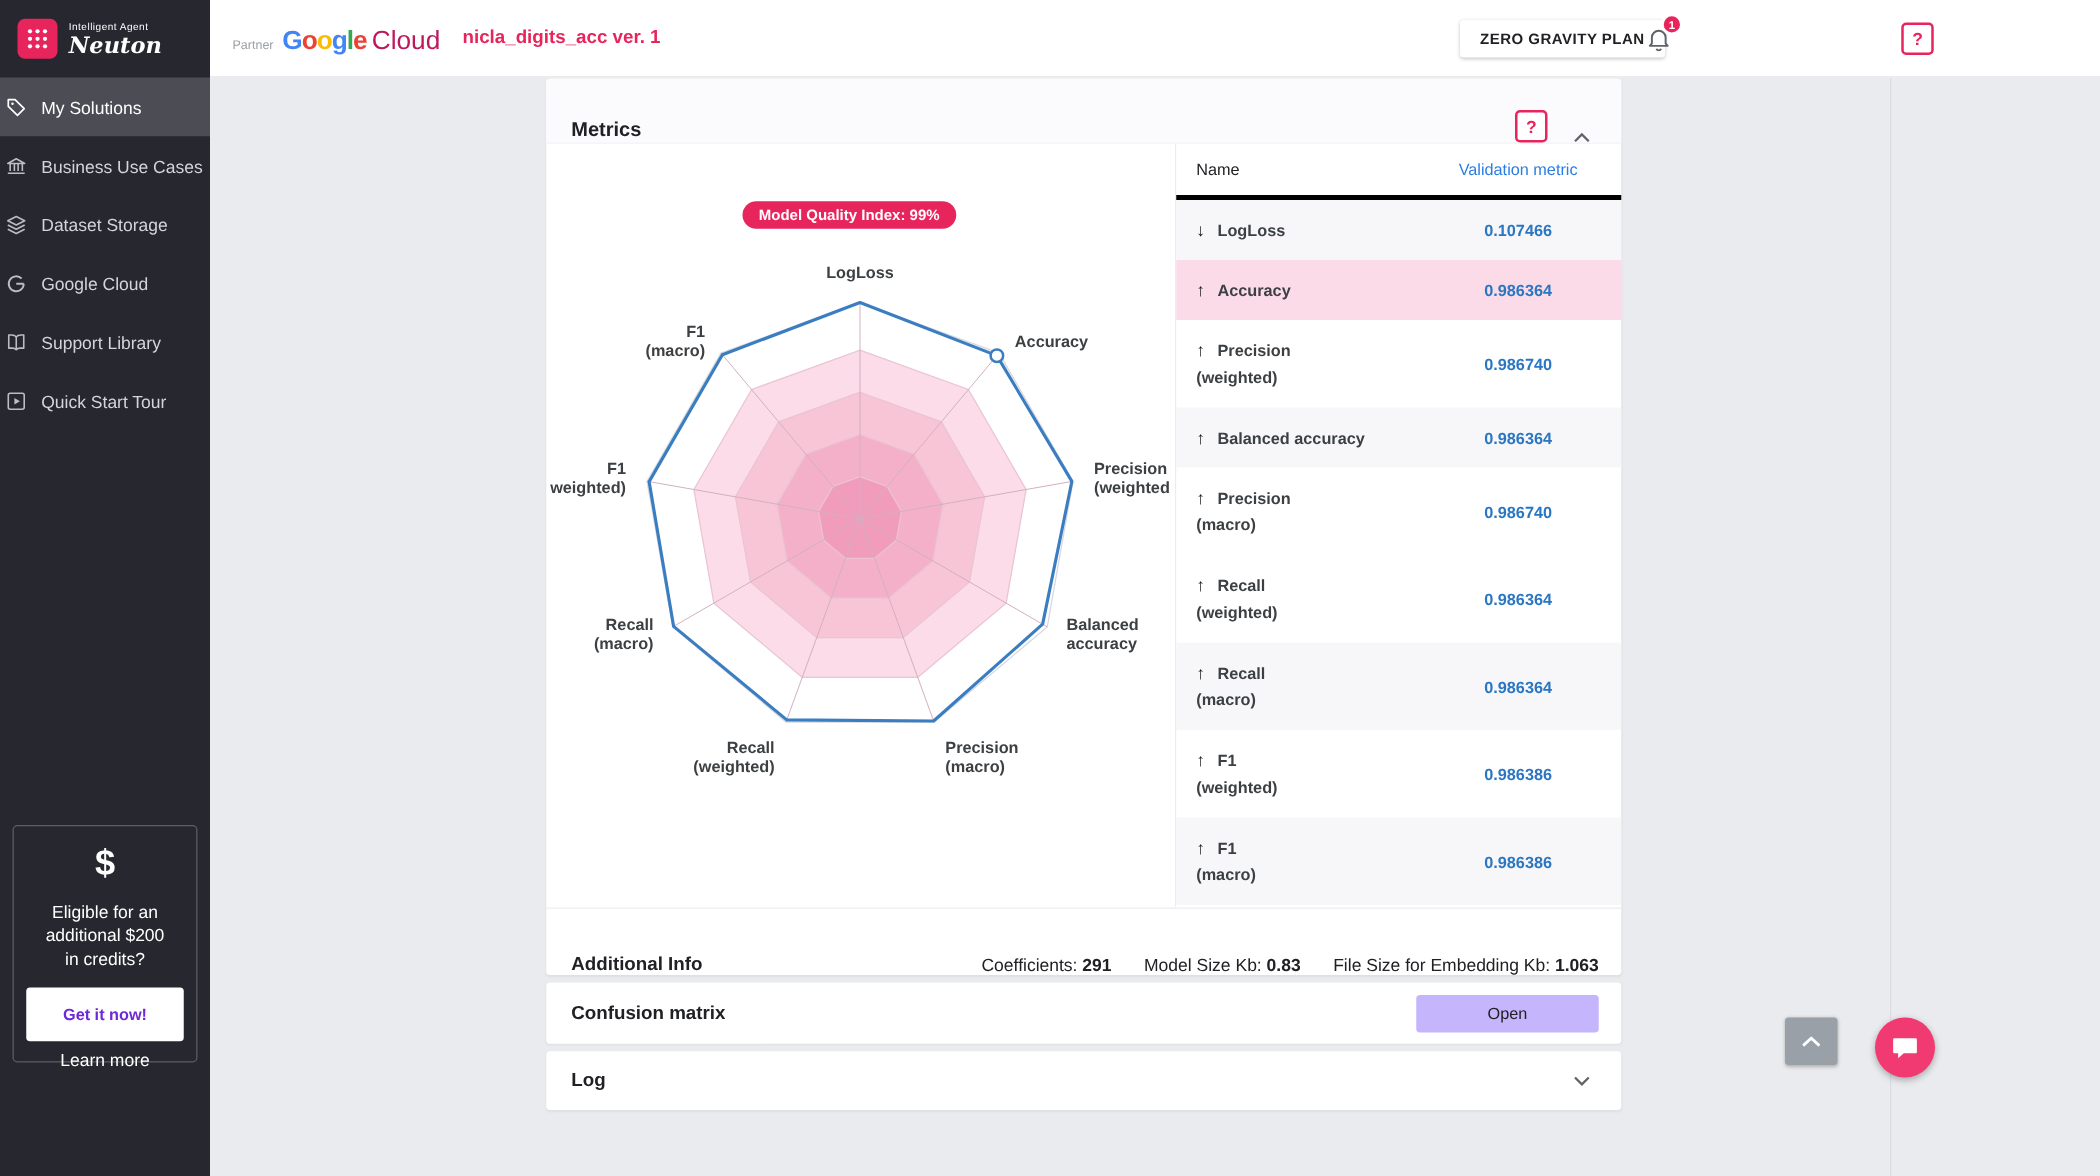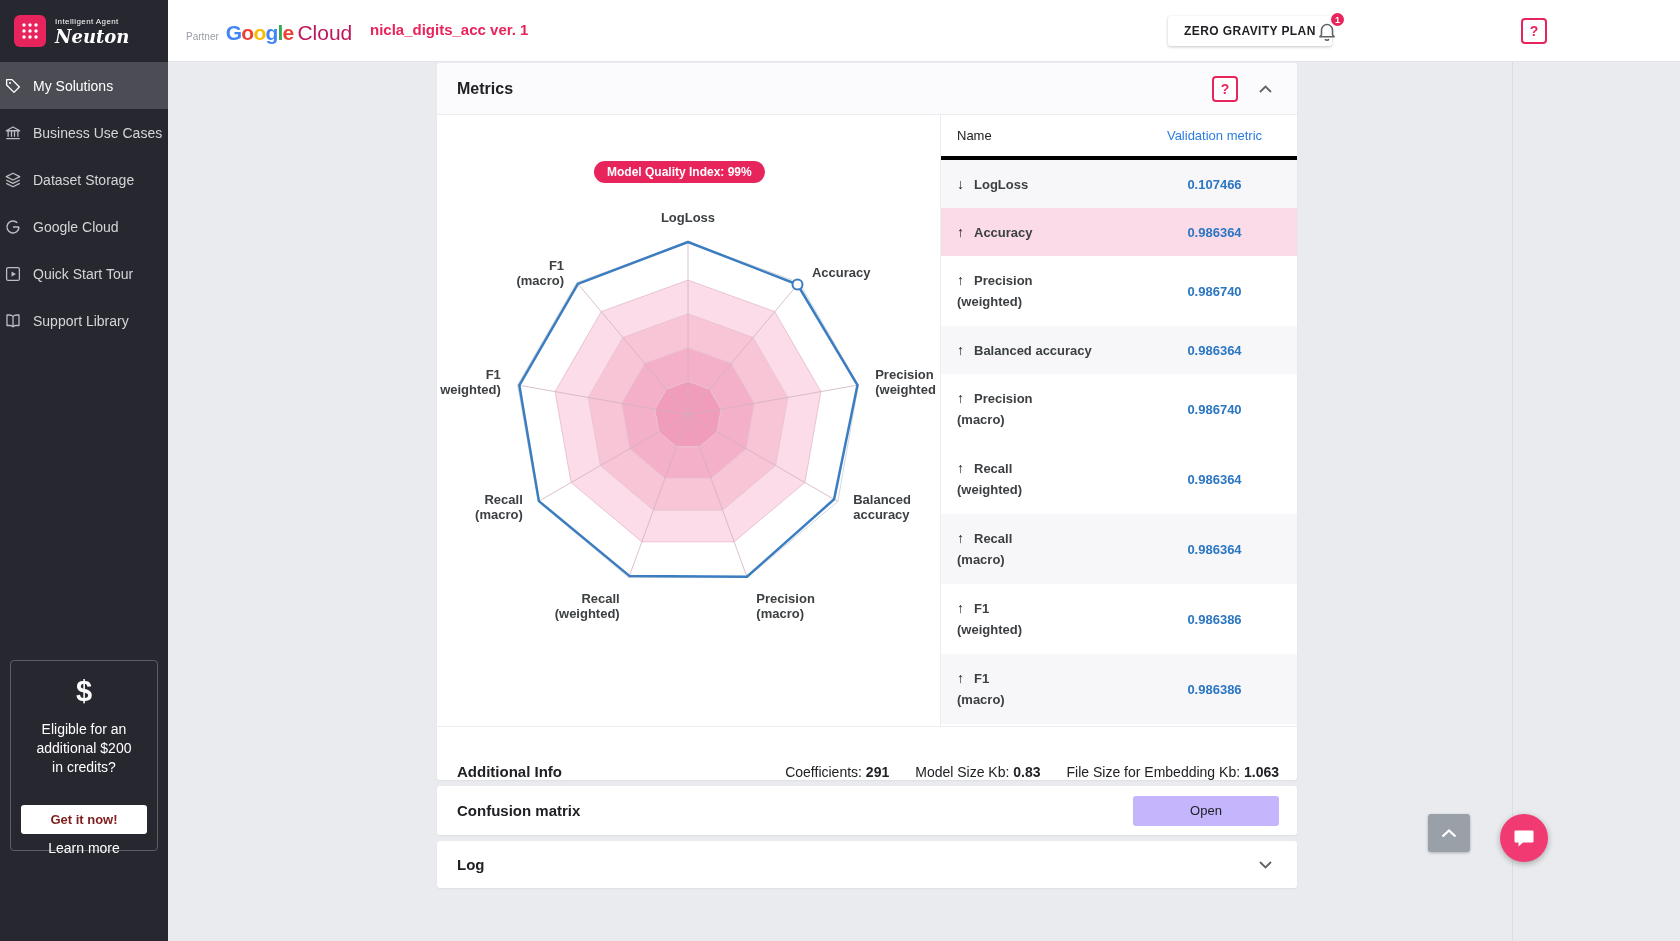--- a/index.html
+++ b/index.html
@@ -12,21 +12,21 @@
   .logo-badge{width:32px;height:32px;border-radius:6px;background:#e8245c;display:grid;place-items:center;flex:none}
   .logo-sub{font-size:8px;color:#fff;letter-spacing:.4px;margin-bottom:1px}
   .logo-name{font-family:"DejaVu Serif","Liberation Serif",serif;font-style:italic;font-weight:bold;font-size:18px;color:#fff;line-height:19px}
   .side-item{height:47px;display:flex;align-items:center;gap:11px;padding-left:4px;color:#d4d5da;font-size:14px;cursor:pointer}
   .side-item.active{background:#4c4c55;color:#fff}
   .side-icon{width:18px;height:18px;flex:none;display:grid;place-items:center;color:#bcbdc4}
   .side-item.active .side-icon{color:#fff}
   .promo{position:absolute;left:10px;top:660px;width:148px;border:1px solid #5d5d67;border-radius:4px;padding:14px 8px 16px;text-align:center;color:#fff}
   .promo-sym{font-size:29px;font-weight:bold;margin-bottom:12px}
   .promo-line{font-size:14px;line-height:19px}
-  .promo-btn{margin-top:28px;width:126px;height:29px;background:#fff;border:none;border-radius:3px;font-weight:bold;font-size:13px;color:#7f1d1d;font-family:inherit;cursor:pointer}
+  .promo-btn{margin-top:13px;width:126px;height:43px;background:#fff;border:none;border-radius:3px;font-weight:bold;font-size:13px;color:#6d28d9;font-family:inherit;cursor:pointer}
   .learn-more{position:absolute;left:0;top:840px;width:168px;text-align:center;color:#fff;font-size:14px;cursor:pointer}
 
   
   .topbar{position:absolute;left:168px;top:0;width:1512px;height:62px;background:#fff;border-bottom:1px solid #e5e5e9;z-index:4}
   .partner{position:absolute;left:18px;top:21px;display:flex;align-items:baseline;cursor:default}
   .plabel{font-size:10px;color:#9aa0a6;margin-right:7px}
   .glogo{font-size:21px;font-weight:600;letter-spacing:-.8px}
   .glogo span:nth-child(1){color:#4285f4}.glogo span:nth-child(2){color:#ea4335}
   .glogo span:nth-child(3){color:#fbbc05}.glogo span:nth-child(4){color:#4285f4}
   .glogo span:nth-child(5){color:#34a853}.glogo span:nth-child(6){color:#ea4335}
@@ -37,21 +37,21 @@
   .bell-badge{position:absolute;left:1161px;top:11px;width:17px;height:17px;border-radius:50%;background:#e8245c;border:2px solid #fff;color:#fff;font-size:9px;font-weight:bold;display:grid;place-items:center}
   .help-btn{width:26px;height:26px;border:2px solid #e8245c;border-radius:4px;color:#e8245c;font-weight:bold;font-size:14px;display:grid;place-items:center;background:#fff;cursor:pointer;font-family:inherit}
   .tb-help{position:absolute;left:1353px;top:18px}
 
   
   .vline{position:absolute;left:1512px;top:62px;width:1px;height:879px;background:#dcdde1;z-index:1}
 
   
   .card{position:absolute;left:437px;width:860px;background:#fff;border-radius:3px;box-shadow:0 1px 2px rgba(0,0,0,.05);z-index:2}
   .metrics-card{top:63px;height:717px}
-  .m-header{height:52px;display:flex;align-items:center;padding:0 25px 0 20px;background:#fbfbfd;border-bottom:1px solid #ededf1;border-radius:3px 3px 0 0}
+  .m-header{height:52px;display:flex;align-items:flex-end;padding:0 25px 0 20px;background:#fbfbfd;border-bottom:1px solid #ededf1;border-radius:3px 3px 0 0}
   .m-title{flex:1;font-size:16px;font-weight:bold;color:#202124}
   .collapse-btn{background:none;border:none;margin-left:21px;cursor:pointer;display:grid;place-items:center}
   .m-body{display:flex;height:611px}
   .chart-region{position:relative;width:503px;flex:none;overflow:hidden}
   .badge{position:absolute;left:157px;top:46px;height:22px;line-height:22px;padding:0 13px;background:#e8245c;color:#fff;font-size:12px;font-weight:bold;border-radius:11px;white-space:nowrap;z-index:2}
   .radar-wrap{position:absolute;left:0;top:0;width:503px;height:611px}
   .table-region{flex:1;border-left:1px solid #ededf1}
   .thead{height:45px;display:flex;align-items:center;padding-left:16px;border-bottom:4px solid #000000}
   .th-name{flex:1;font-size:13px;color:#202124}
   .th-val{width:145px;margin-right:10px;text-align:center;font-size:13px;color:#2b7de0;cursor:pointer}
@@ -133,35 +133,35 @@
         <span class="side-icon">
           <svg viewBox="0 0 24 24" width="18" height="18" fill="none" stroke="currentColor" stroke-width="2">
             <path d="M20 12a8 8 0 1 1-2.3-5.6"></path>
             <path d="M20 12h-8"></path>
           </svg>
         </span>
         <span>Google Cloud</span>
       </div>
       <div class="side-item">
         <span class="side-icon">
+          <svg viewBox="0 0 24 24" width="18" height="18" fill="none" stroke="currentColor" stroke-width="1.7" stroke-linejoin="round">
+            <path d="M12 6c-1-1.4-2.7-2-5-2H4v14h4c2 0 3 .6 4 1.6 1-1 2-1.6 4-1.6h4V4h-3c-2.3 0-4 .6-5 2z"></path>
+            <path d="M12 6v13.6"></path>
+          </svg>
+        </span>
+        <span>Support Library</span>
+      </div>
+      <div class="side-item">
+        <span class="side-icon">
           <svg viewBox="0 0 24 24" width="18" height="18" fill="none" stroke="currentColor" stroke-width="1.7">
             <rect x="3.5" y="3.5" width="17" height="17" rx="2"></rect>
             <path d="M10 8.5v7l6-3.5z" fill="currentColor" stroke="none"></path>
           </svg>
         </span>
         <span>Quick Start Tour</span>
-      </div>
-      <div class="side-item">
-        <span class="side-icon">
-          <svg viewBox="0 0 24 24" width="18" height="18" fill="none" stroke="currentColor" stroke-width="1.7" stroke-linejoin="round">
-            <path d="M12 6c-1-1.4-2.7-2-5-2H4v14h4c2 0 3 .6 4 1.6 1-1 2-1.6 4-1.6h4V4h-3c-2.3 0-4 .6-5 2z"></path>
-            <path d="M12 6v13.6"></path>
-          </svg>
-        </span>
-        <span>Support Library</span>
       </div>
     </nav>
 
   <div class="promo">
     <div class="promo-sym">$</div>
     <div id="promo-lines">
         <div class="promo-line">Eligible for an</div>
         <div class="promo-line">additional $200</div>
         <div class="promo-line">in credits?</div>
       </div>

